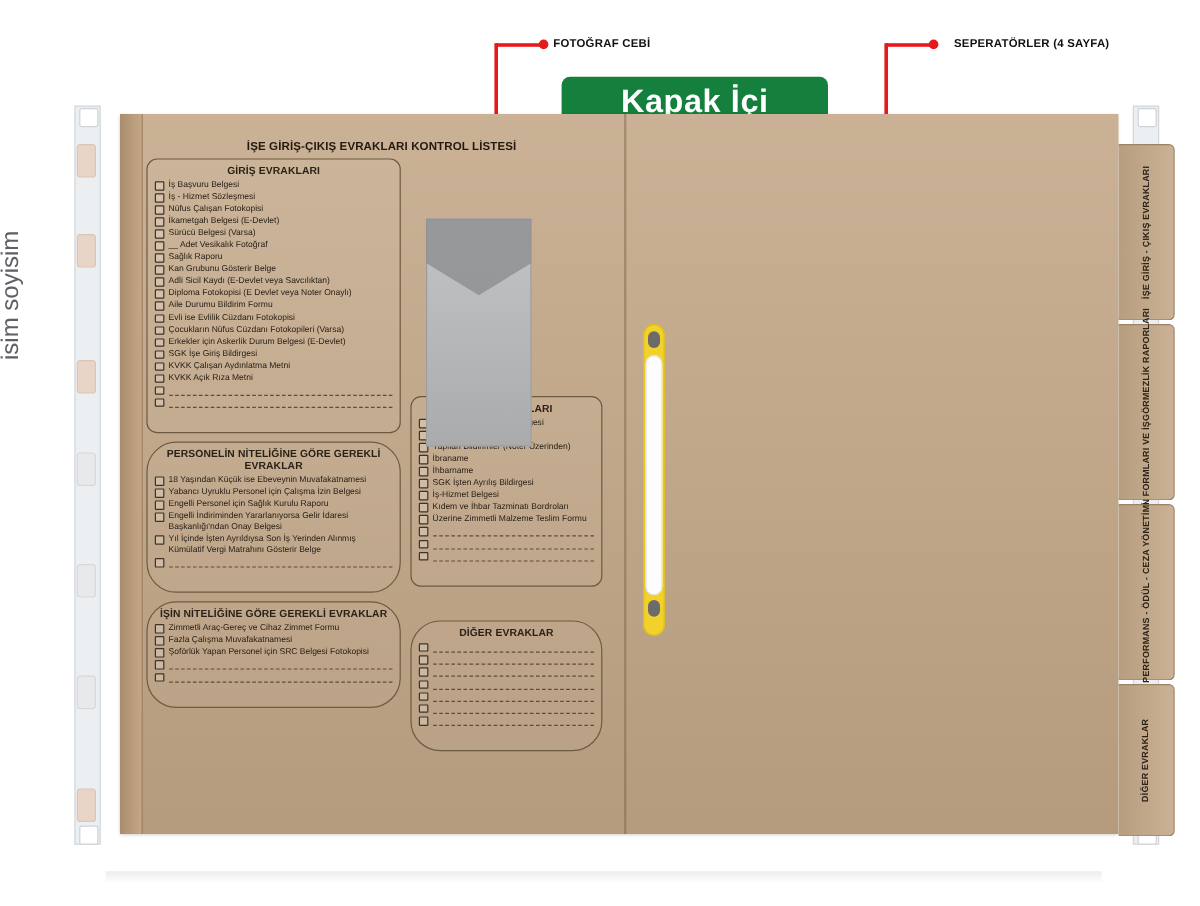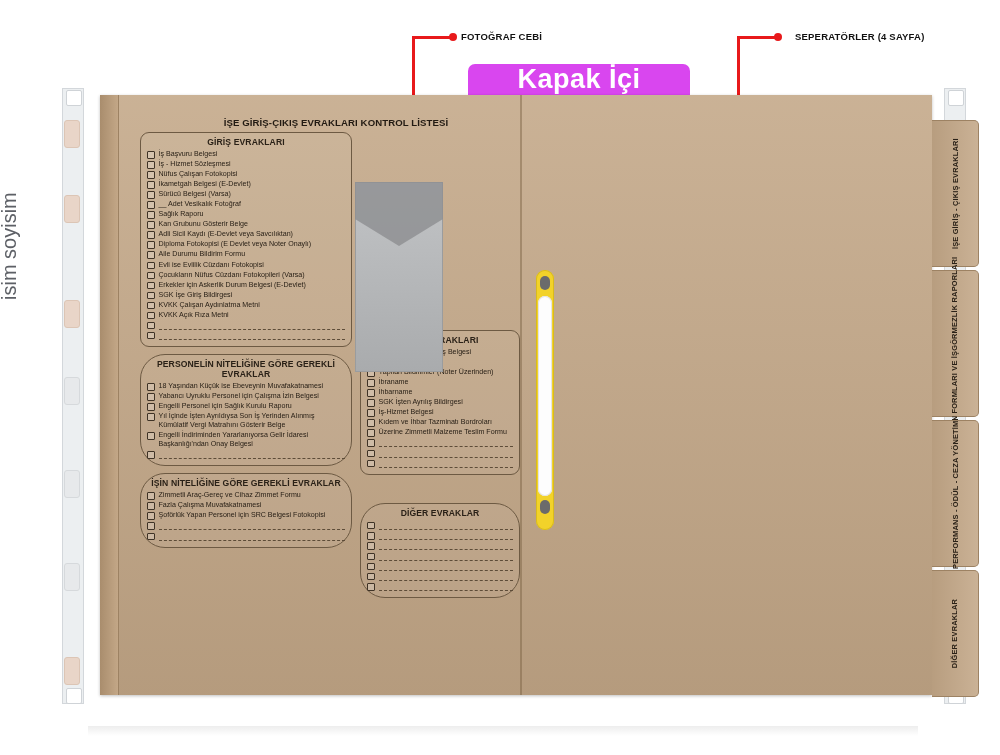--- a/index.html
+++ b/index.html
@@ -26,22 +26,22 @@
     box-shadow:0 0 0 1px rgba(0,0,0,.15);
   }
   .target-dot:after{
     content:"";position:absolute;left:4px;top:4px;width:4px;height:4px;border-radius:50%;
     background:#5a1012;
   }
 
   
   .banner{
     position:absolute;left:468px;top:64px;width:222px;height:40px;
-    background:#d946ef;border-radius:7px;
-    display:flex;align-items:flex-start;justify-content:center;
+    background:#15803d;border-radius:7px;
+    display:flex;align-items:center;justify-content:center;
   }
   .banner span{
     color:#fff;font-size:27px;font-weight:bold;letter-spacing:.5px;
   }
 
   
   .side-name{
     position:absolute;left:-2px;top:300px;
     transform:rotate(-90deg);transform-origin:left top;
     font-size:20px;color:#5d6066;white-space:nowrap;
@@ -68,32 +68,32 @@
     position:absolute;left:0;top:0;width:18px;height:100%;
     background:linear-gradient(90deg,#a98d6d,#c3a787);
     border-right:1px solid #9d8263;
   }
   .folder-fold{
     position:absolute;left:420px;top:0;width:2px;height:100%;
     background:rgba(120,95,65,.45);
   }
 
   
-  .page-left{position:absolute;left:40px;top:22px;width:392px;height:556px;}
+  .page-left{position:absolute;left:22px;top:22px;width:392px;height:556px;}
 
   .list-title{
     text-align:center;font-size:8.6px;font-weight:bold;color:#2a2117;
     margin-bottom:3px;letter-spacing:.1px;
   }
   .main-title{
     text-align:center;font-size:9.6px;font-weight:bold;color:#221a12;
     letter-spacing:.1px;margin-bottom:4px;
   }
   .box{
-    border:1px solid #6d5a43;border-radius:9px;padding:4px 6px 5px 6px;
+    border:1px solid #6d5a43;border-radius:9px;padding:4px 6px 19px 6px;
     background:rgba(255,255,255,.05);
   }
   .box + .box{margin-top:7px;border-radius:25px;}
   .row{
     display:flex;align-items:flex-start;gap:4px;
     font-size:7.1px;line-height:1.25;color:#241c13;margin:1.2px 0;
   }
   .cb{
     flex:0 0 auto;width:5.5px;height:5.5px;border:1px solid #3f3326;
     border-radius:1px;background:rgba(255,255,255,.22);margin-top:1px;
@@ -307,25 +307,25 @@
             <div class="row">
                 <span class="cb"></span>
                 <span class="row-text">Yabancı Uyruklu Personel için Çalışma İzin Belgesi</span>
               </div>
             <div class="row">
                 <span class="cb"></span>
                 <span class="row-text">Engelli Personel için Sağlık Kurulu Raporu</span>
               </div>
             <div class="row">
                 <span class="cb"></span>
+                <span class="row-text">Engelli İndiriminden Yararlanıyorsa Gelir İdaresi Başkanlığı'ndan Onay Belgesi</span>
+              </div>
+            <div class="row">
+                <span class="cb"></span>
                 <span class="row-text">Yıl İçinde İşten Ayrıldıysa Son İş Yerinden Alınmış Kümülatif Vergi Matrahını Gösterir Belge</span>
-              </div>
-            <div class="row">
-                <span class="cb"></span>
-                <span class="row-text">Engelli İndiriminden Yararlanıyorsa Gelir İdaresi Başkanlığı'ndan Onay Belgesi</span>
               </div>
             <div class="row">
                 <span class="cb"></span>
                 <span class="dashline"></span>
               </div>
           </div>
 
           <div class="box">
             <div class="list-title">İŞİN NİTELİĞİNE GÖRE GEREKLİ EVRAKLAR</div>
             <div class="row">

